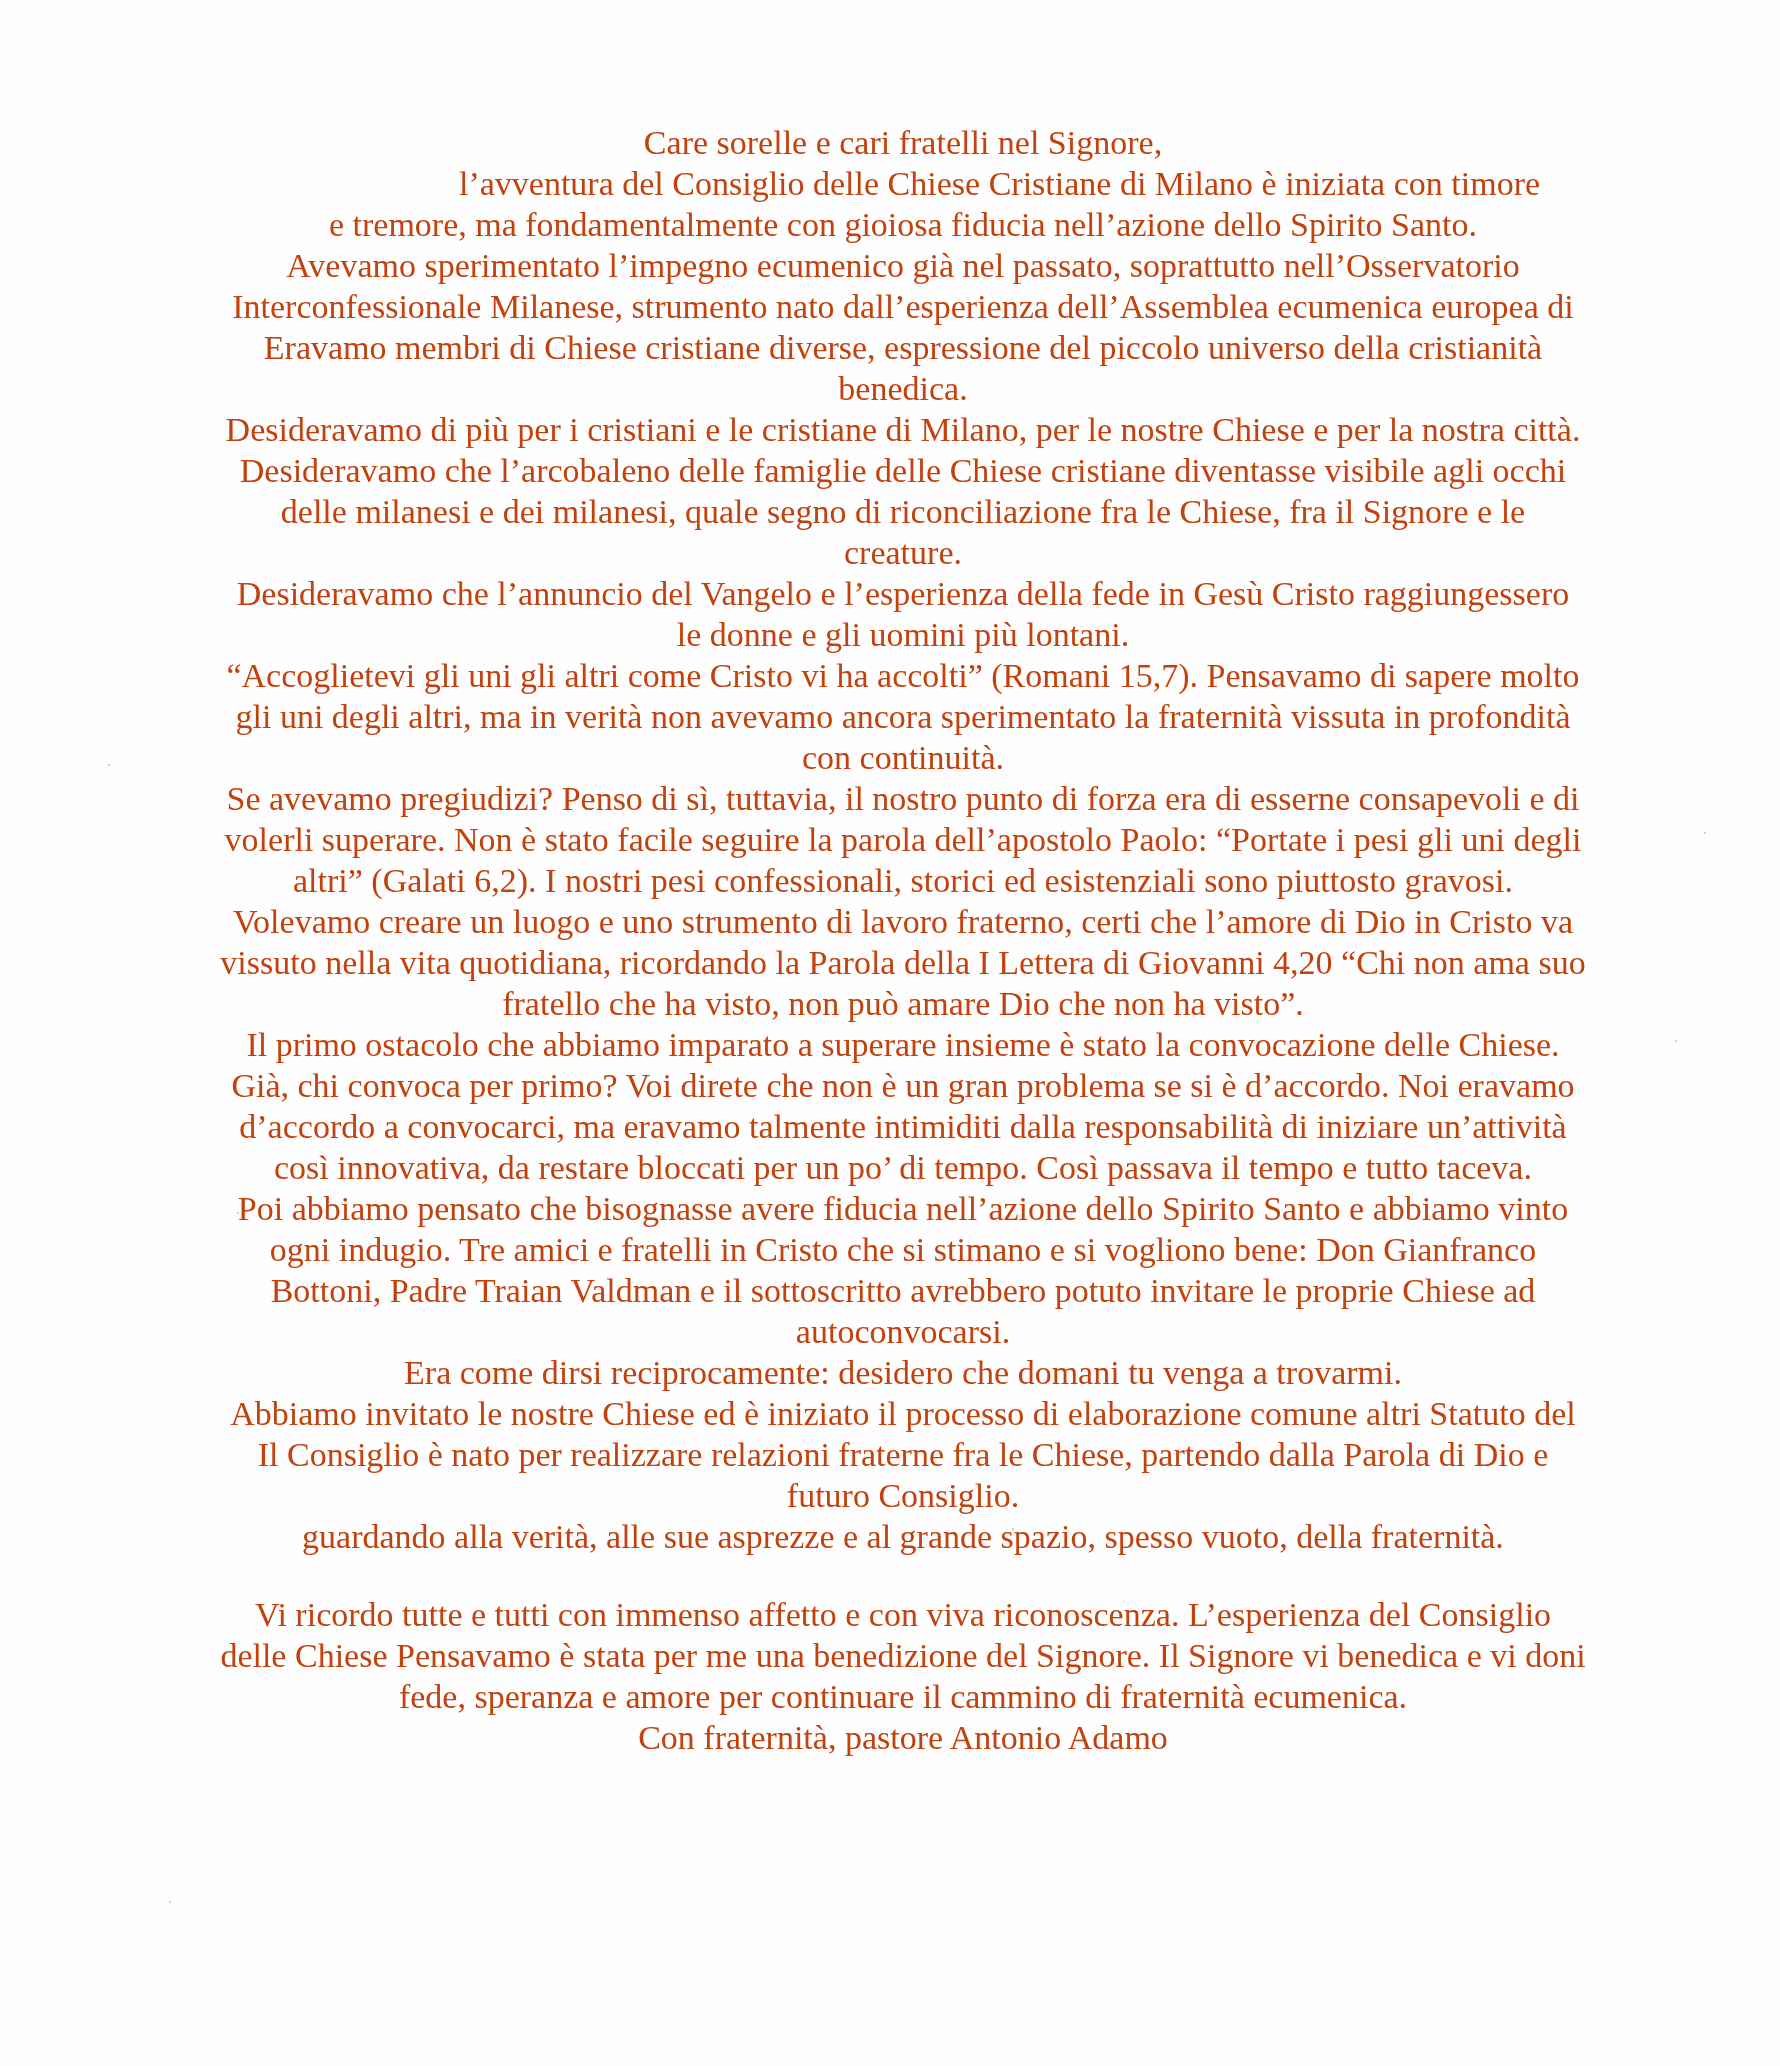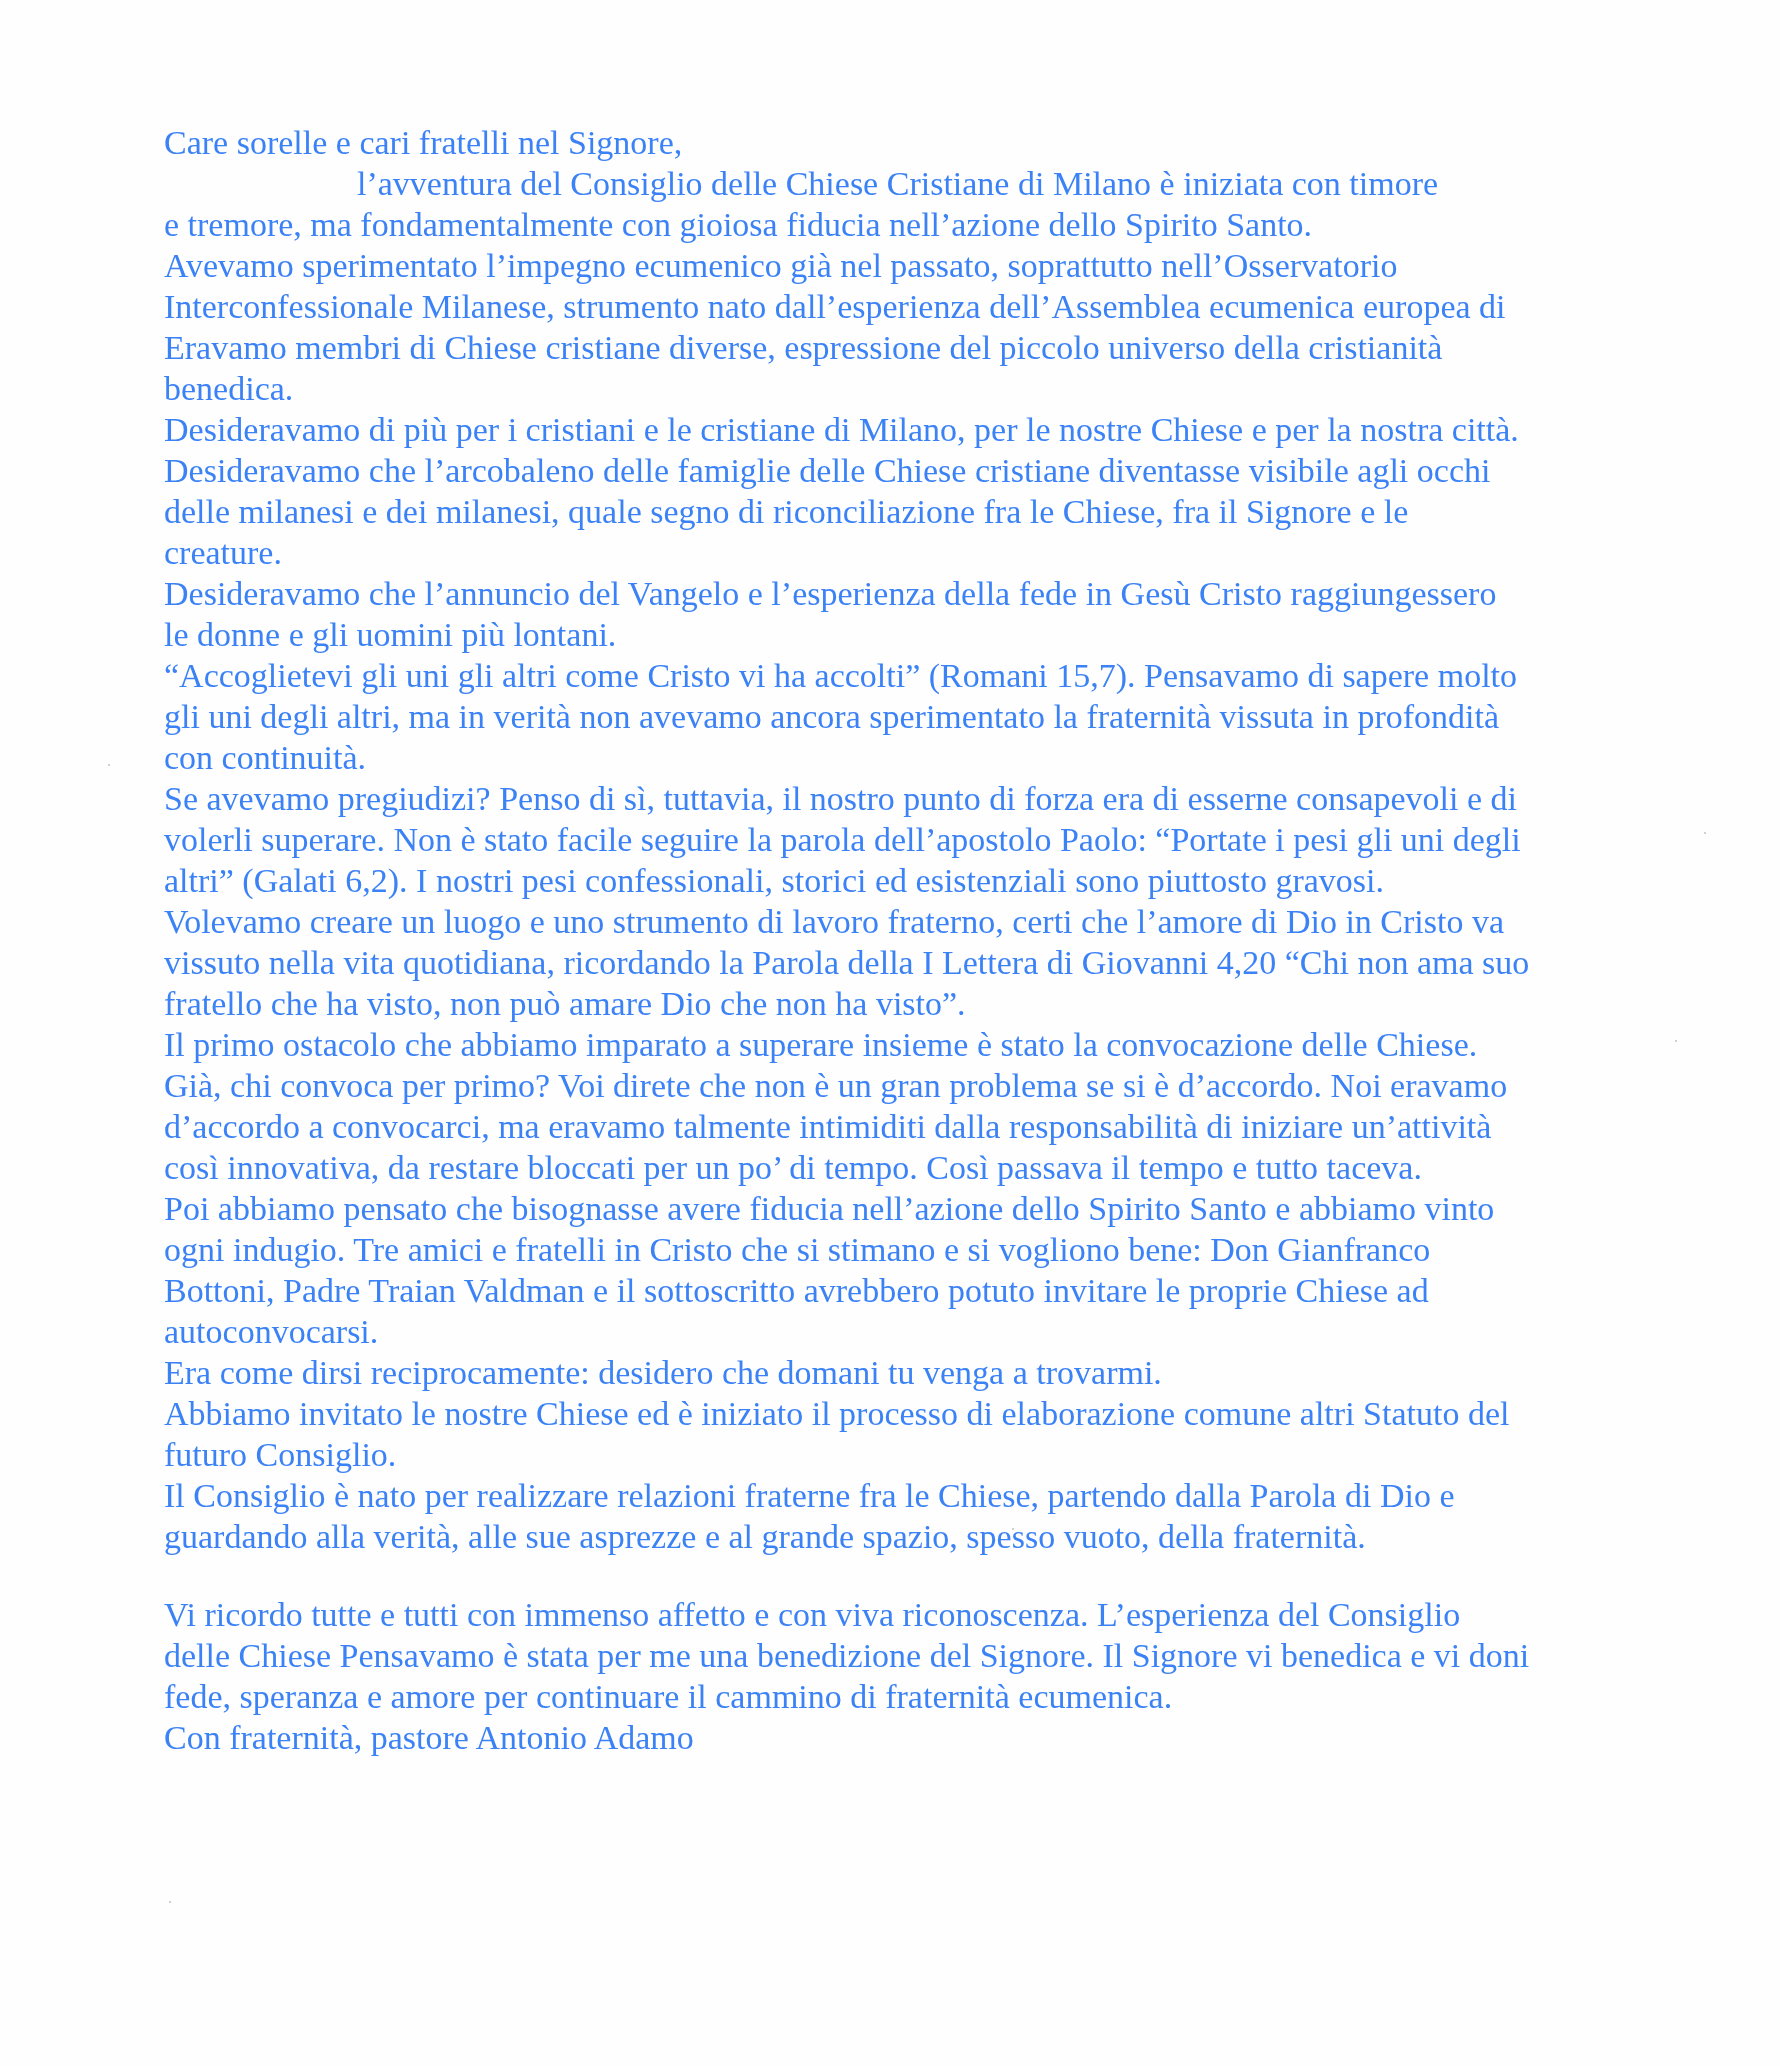--- a/index.html
+++ b/index.html
@@ -17,21 +17,22 @@
     background: #fefefe;
   }
   .body-text {
     position: absolute;
     left: 164px;
     top: 122px;
     width: 1478px;
     font-family: "Liberation Serif", "DejaVu Serif", serif;
     font-size: 34px;
     line-height: 41px;
-    color: #3b82f6;
+    color: #c2410c;
+    text-align: center;
   }
   .line {
     display: block;
     white-space: nowrap;
     height: 41px;
     transform-origin: left center;
   }
   .indent { padding-left: 193px; }
   .gap { height: 37px; }
   .speck {
@@ -72,22 +73,22 @@
     <span class="line">Il primo ostacolo che abbiamo imparato a superare insieme è stato la convocazione delle Chiese.</span>
     <span class="line">Già, chi convoca per primo? Voi direte che non è un gran problema se si è d’accordo. Noi eravamo</span>
     <span class="line">d’accordo a convocarci, ma eravamo talmente intimiditi dalla responsabilità di iniziare un’attività</span>
     <span class="line">così innovativa, da restare bloccati per un po’ di tempo. Così passava il tempo e tutto taceva.</span>
     <span class="line">Poi abbiamo pensato che bisognasse avere fiducia nell’azione dello Spirito Santo e abbiamo vinto</span>
     <span class="line">ogni indugio. Tre amici e fratelli in Cristo che si stimano e si vogliono bene: Don Gianfranco</span>
     <span class="line">Bottoni, Padre Traian Valdman e il sottoscritto avrebbero potuto invitare le proprie Chiese ad</span>
     <span class="line">autoconvocarsi.</span>
     <span class="line">Era come dirsi reciprocamente: desidero che domani tu venga a trovarmi.</span>
     <span class="line">Abbiamo invitato le nostre Chiese ed è iniziato il processo di elaborazione comune altri Statuto del</span>
+    <span class="line">Il Consiglio è nato per realizzare relazioni fraterne fra le Chiese, partendo dalla Parola di Dio e</span>
     <span class="line">futuro Consiglio.</span>
-    <span class="line">Il Consiglio è nato per realizzare relazioni fraterne fra le Chiese, partendo dalla Parola di Dio e</span>
     <span class="line">guardando alla verità, alle sue asprezze e al grande spazio, spesso vuoto, della fraternità.</span>
     <span class="gap" style="display:block"></span>
     <span class="line">Vi ricordo tutte e tutti con immenso affetto e con viva riconoscenza. L’esperienza del Consiglio</span>
     <span class="line">delle Chiese Pensavamo è stata per me una benedizione del Signore. Il Signore vi benedica e vi doni</span>
     <span class="line">fede, speranza e amore per continuare il cammino di fraternità ecumenica.</span>
     <span class="line">Con fraternità, pastore Antonio Adamo</span>
   </div>
 
   <span class="speck" style="left:237px;top:1212px"></span>
   <span class="speck" style="left:1704px;top:832px"></span>

